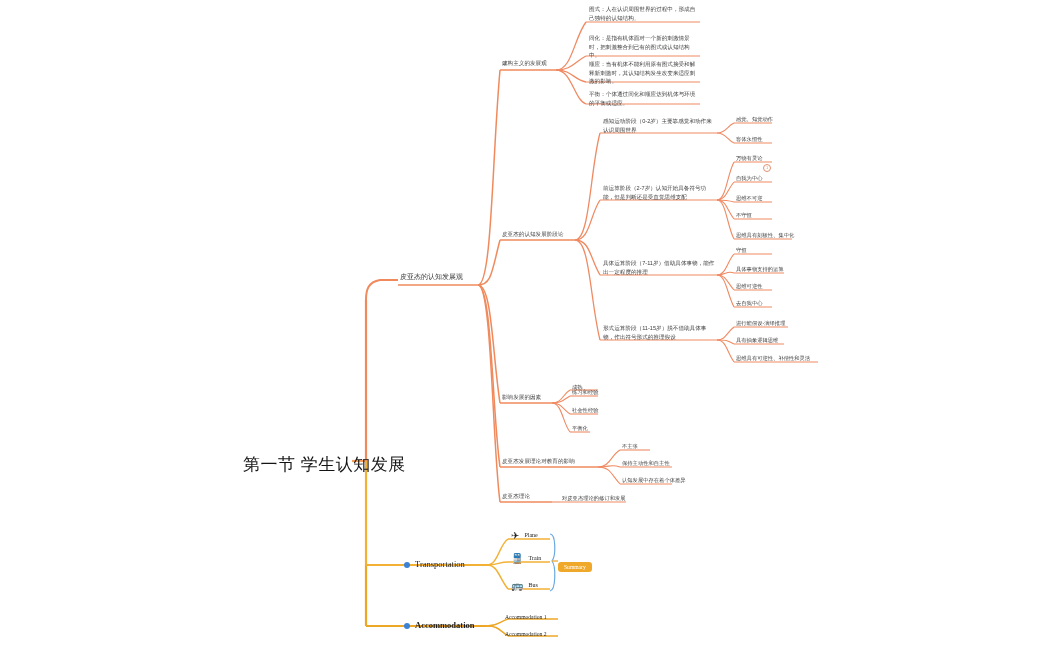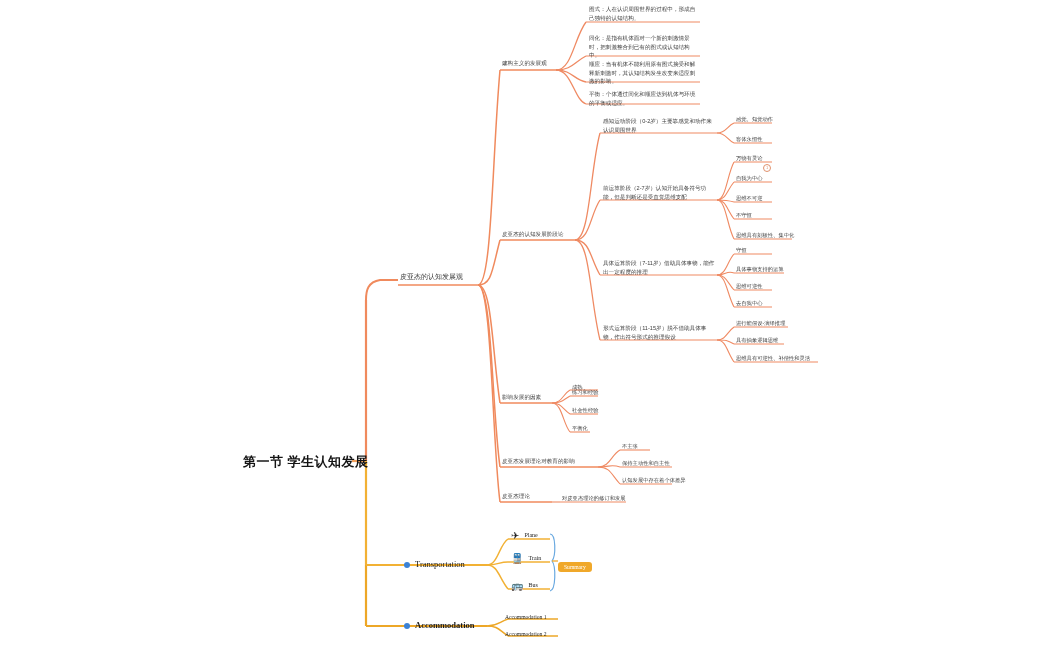--- a/index.html
+++ b/index.html
@@ -8,21 +8,21 @@
     font-family:"Liberation Sans","DejaVu Sans",sans-serif;
     position:relative;
   }
   #canvas{position:absolute;left:0;top:0;width:1050px;height:650px;}
   svg.links{position:absolute;left:0;top:0;width:1050px;height:650px;pointer-events:none;}
 
   .node{position:absolute;white-space:nowrap;}
 
   
   .root{
-    font-size:13px;font-weight:bold;color:#141414;
+    font-size:17px;font-weight:normal;color:#141414;
     letter-spacing:.5px;
   }
 
   
   .lvl1{
     font-size:7px;color:#3b3b3b;
   }
   
   .lvl2{
     font-size:5.6px;color:#3d3d3d;line-height:1.55;

